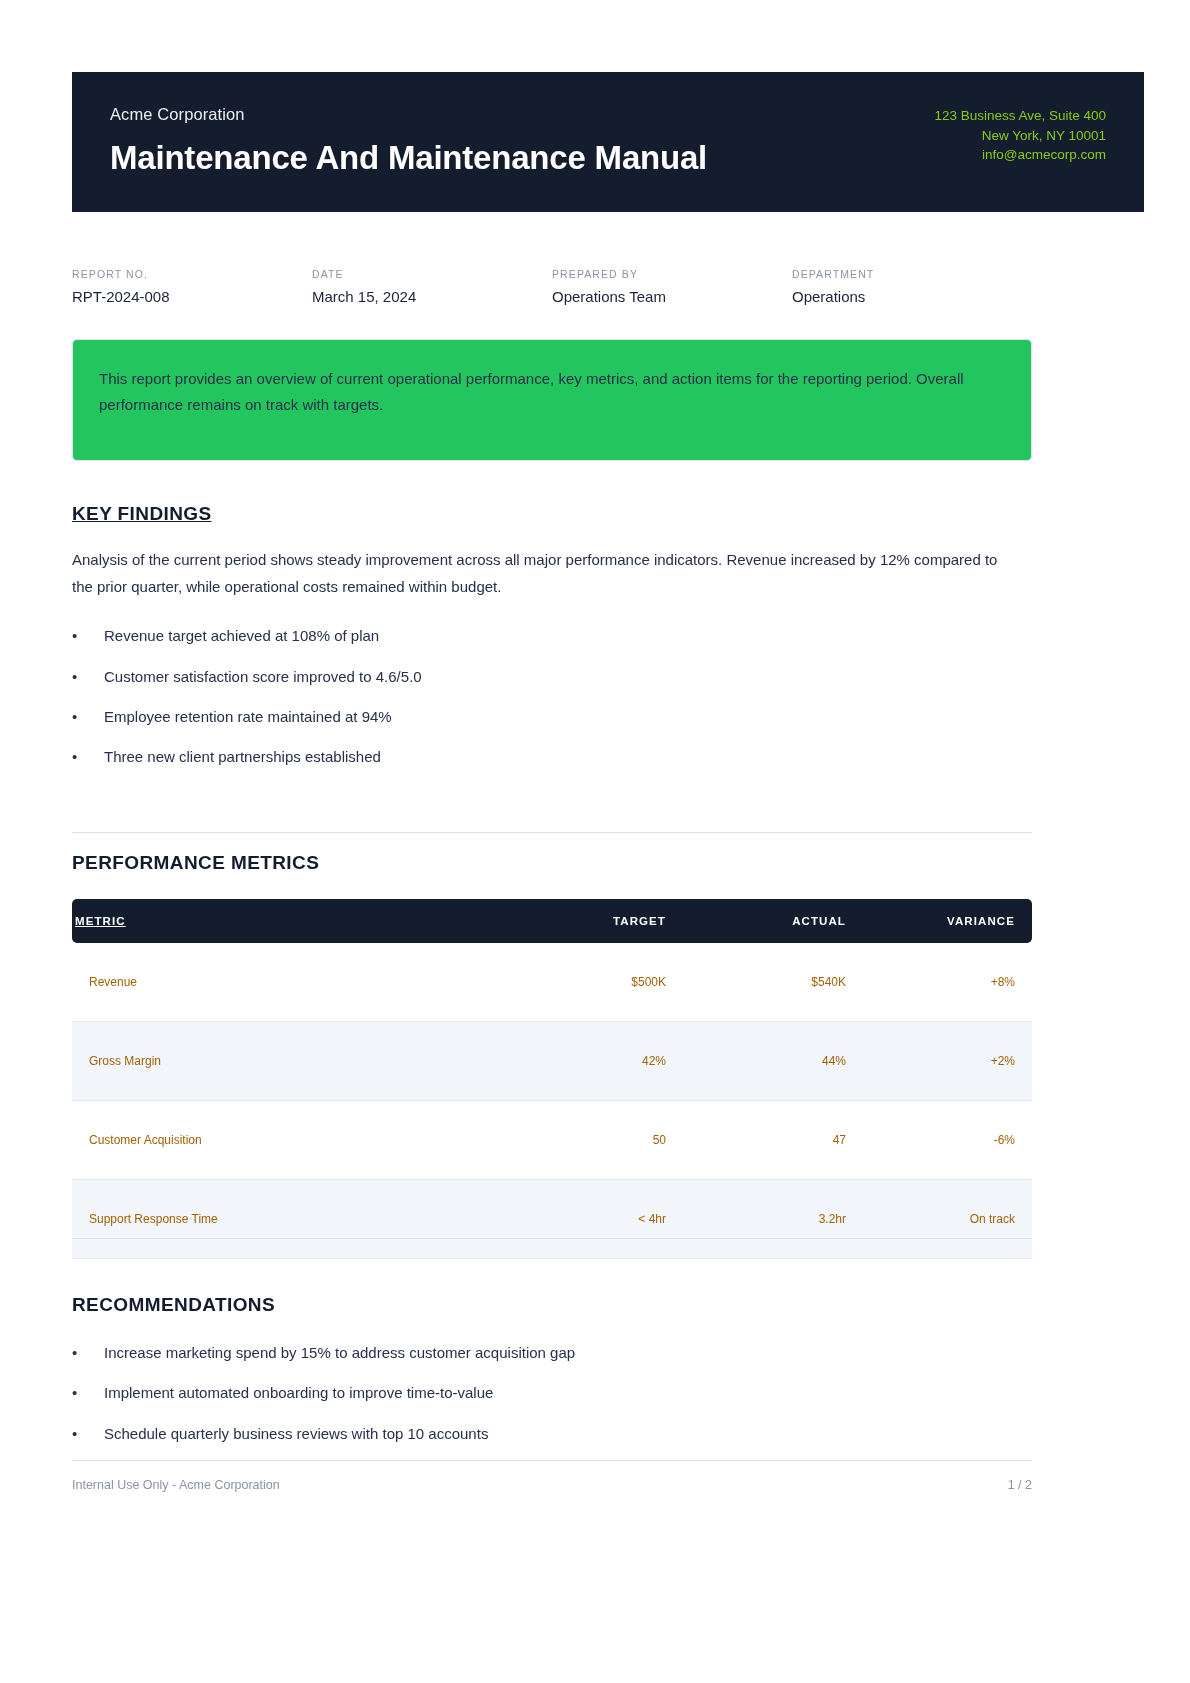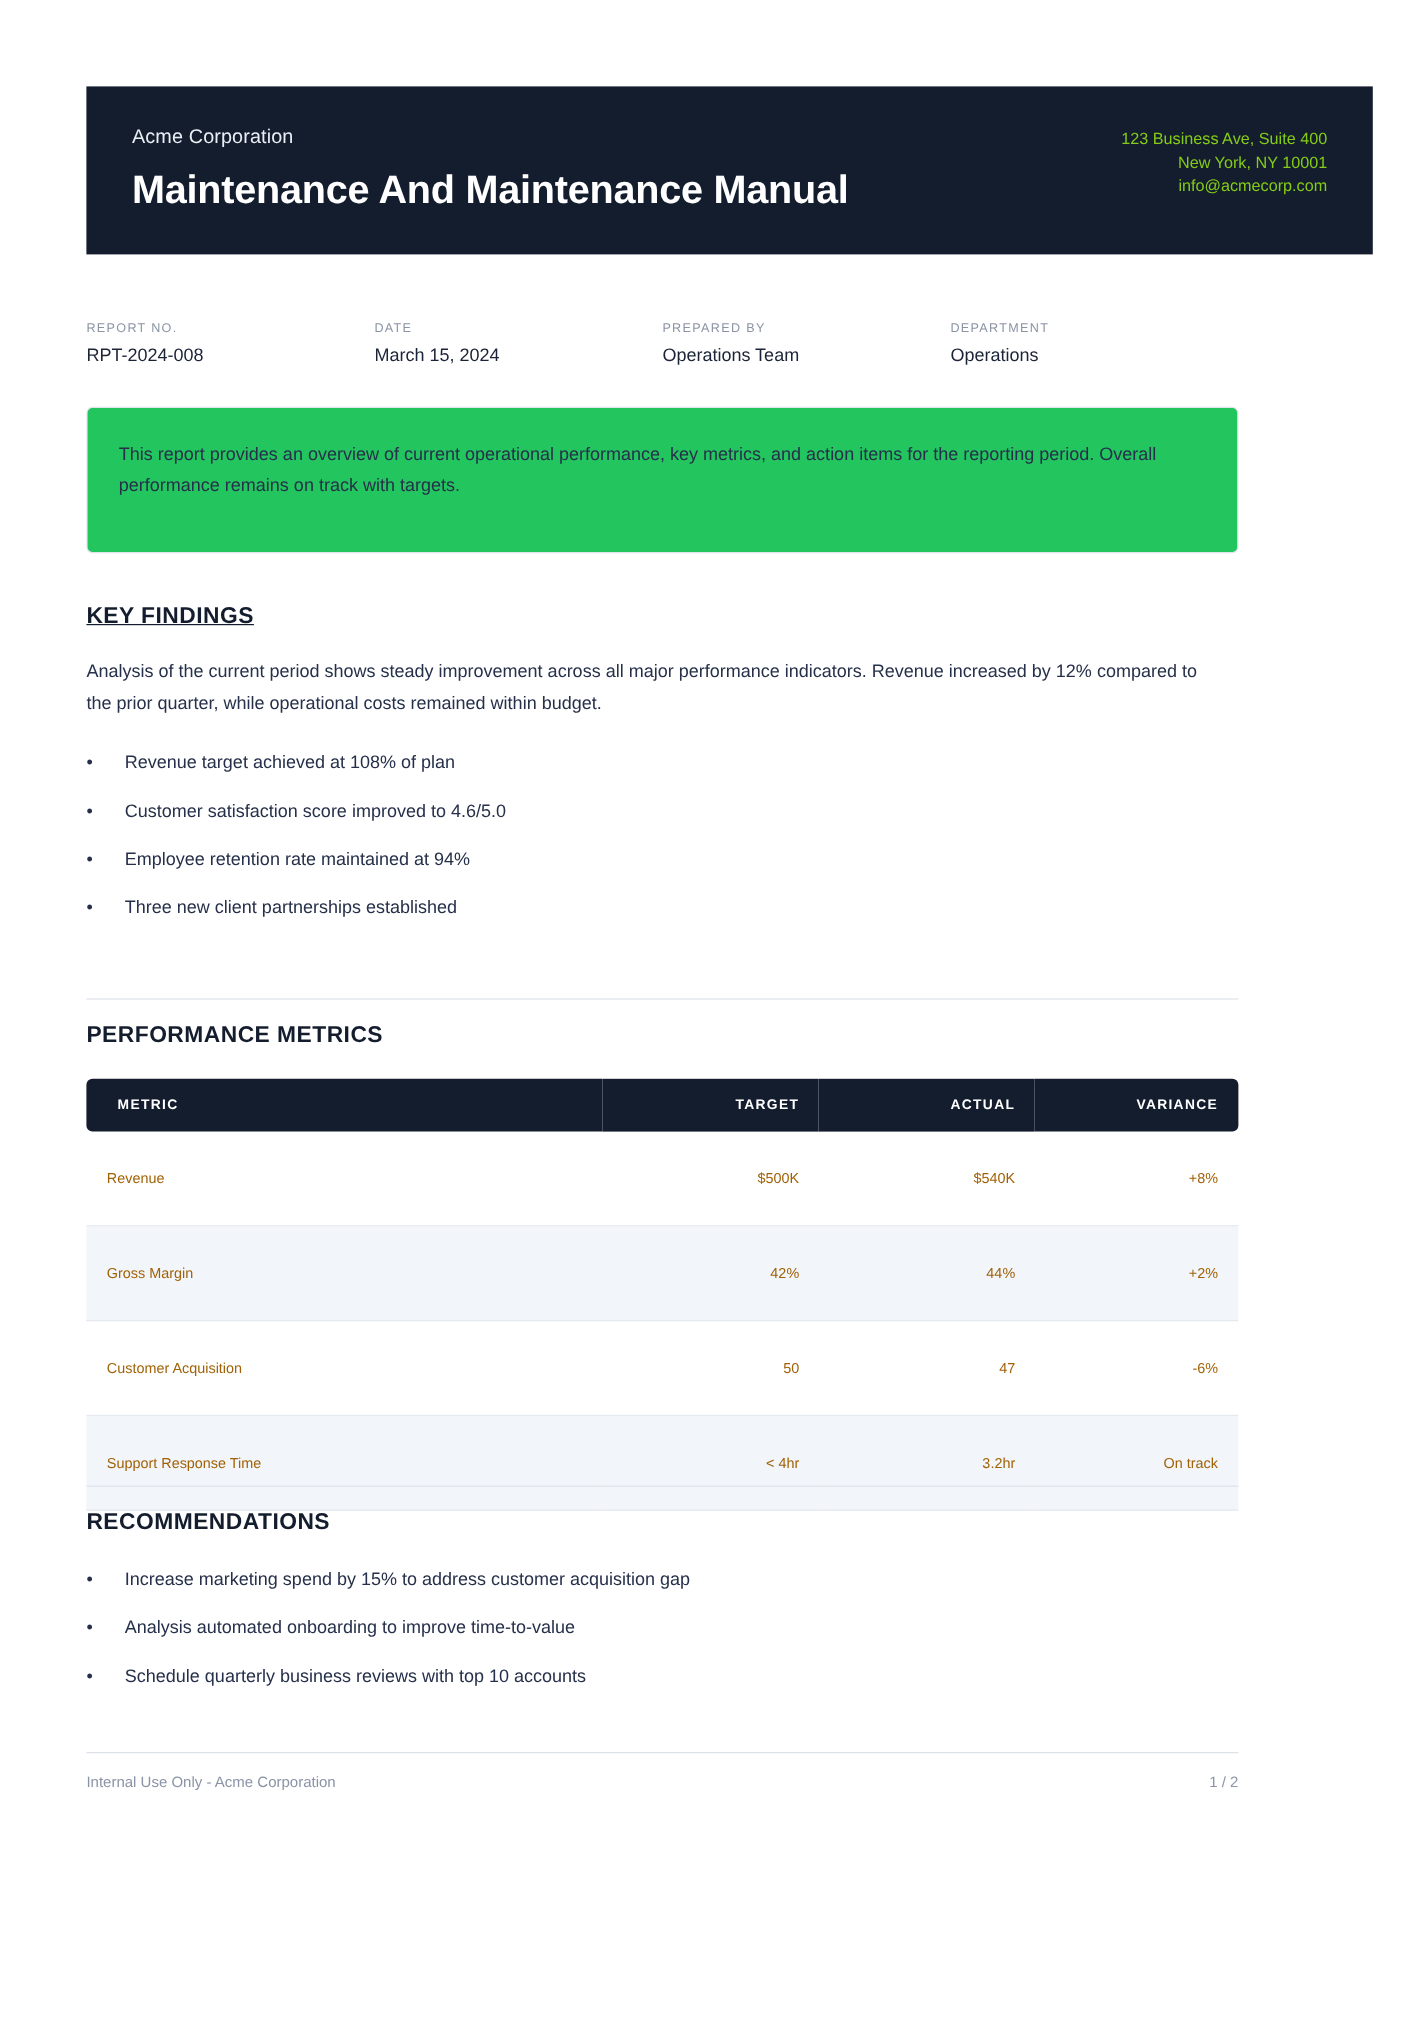--- a/index.html
+++ b/index.html
@@ -195,21 +195,22 @@
     letter-spacing: 1.1px;
     text-transform: uppercase;
     padding: 16px 16px;
     text-align: right;
   }
 
   .metrics-table thead th:first-child {
     text-align: left;
     border-top-left-radius: 5px;
     border-bottom-left-radius: 5px;
-    padding-left: 26px;
+    padding-left: 3px;
+    text-decoration: underline;
   }
 
   .metrics-table thead th:last-child {
     border-top-right-radius: 5px;
     border-bottom-right-radius: 5px;
     padding-right: 17px;
   }
 
   .metrics-table tbody td {
     font-size: 12px;
@@ -237,21 +238,21 @@
   .col-actual { width: 180px; }
   .col-variance { width: 170px; }
 
   #recommendations {
     position: absolute;
     left: 72px;
     top: 1258px;
     width: 960px;
   }
 
-  #recommendations .section-heading { margin-bottom: 25px; }
+  #recommendations .section-heading { margin-bottom: 25px; margin-top: 36px; }
 
   
   .doc-footer {
     position: absolute;
     left: 72px;
     top: 1478px;
     width: 960px;
     display: flex;
     justify-content: space-between;
     align-items: center;
@@ -374,21 +375,21 @@
 
   <div id="recommendations">
     <div class="section-heading">RECOMMENDATIONS</div>
     <ul class="bullet-list">
       <li class="bullet-item">
         <span class="dot">•</span>
         <span>Increase marketing spend by 15% to address customer acquisition gap</span>
       </li>
       <li class="bullet-item">
         <span class="dot">•</span>
-        <span>Analysis automated onboarding to improve time-to-value</span>
+        <span>Implement automated onboarding to improve time-to-value</span>
       </li>
       <li class="bullet-item">
         <span class="dot">•</span>
         <span>Schedule quarterly business reviews with top 10 accounts</span>
       </li>
     </ul>
   </div>
 
   <div class="divider" id="divider-footer"></div>
 

